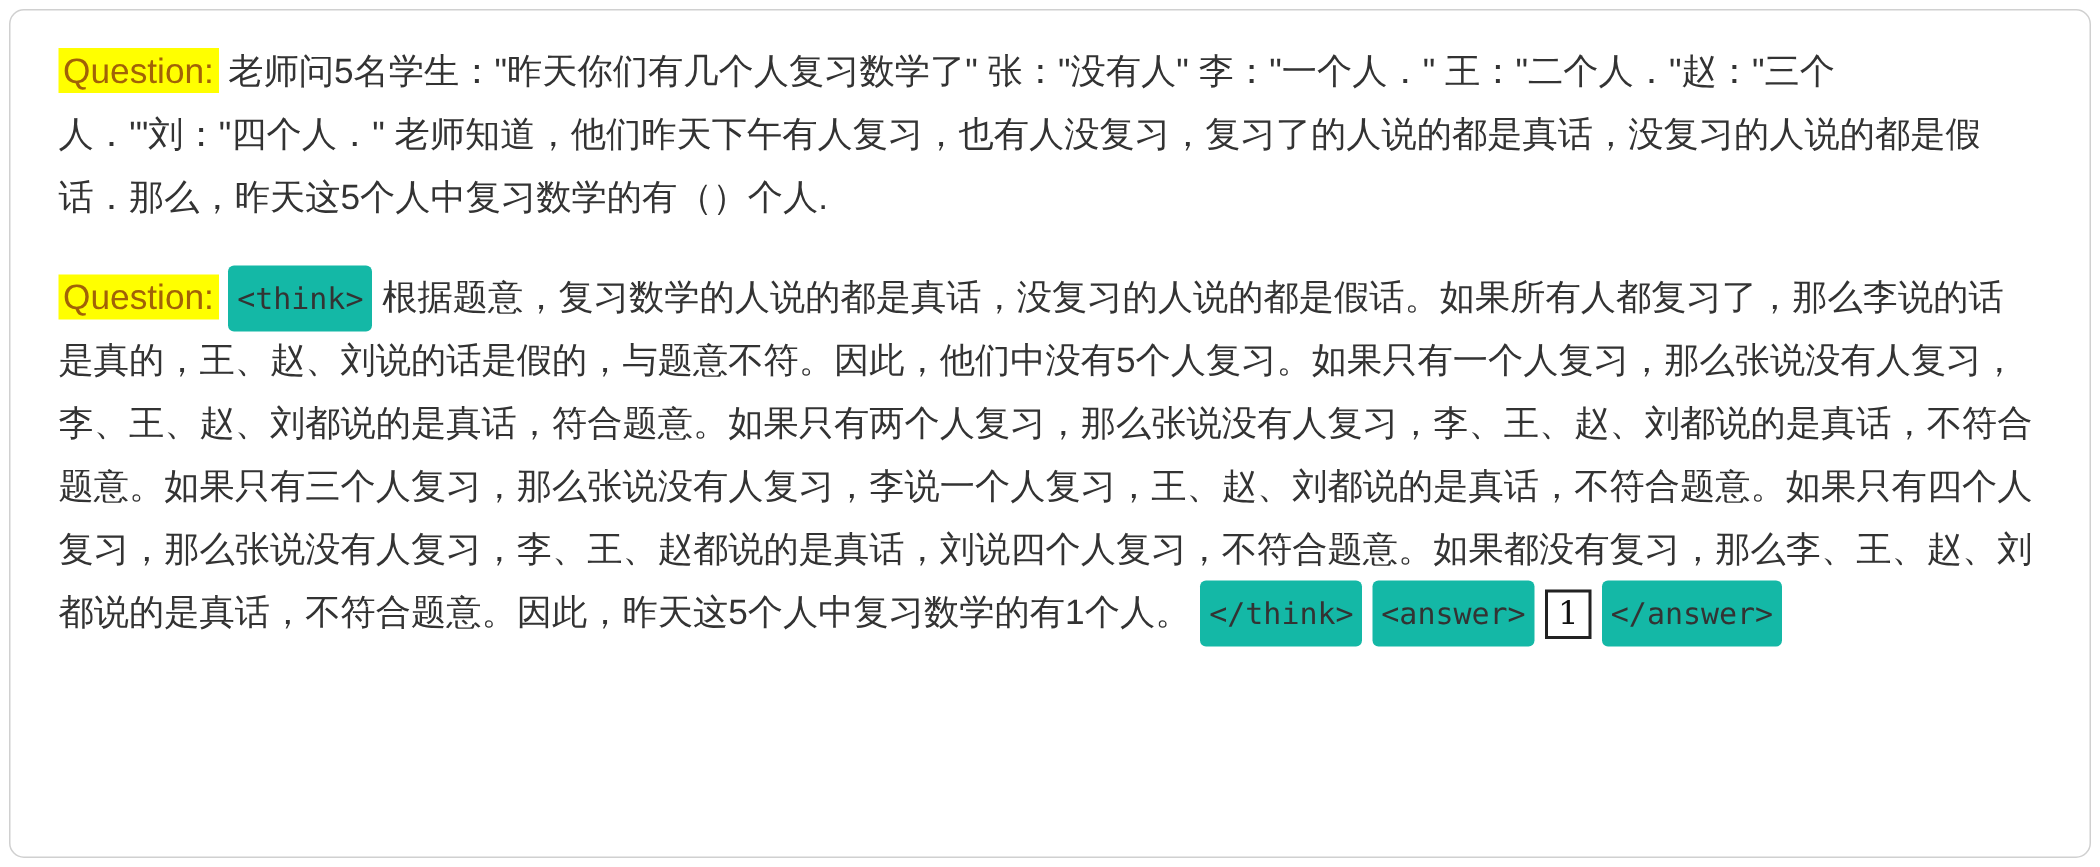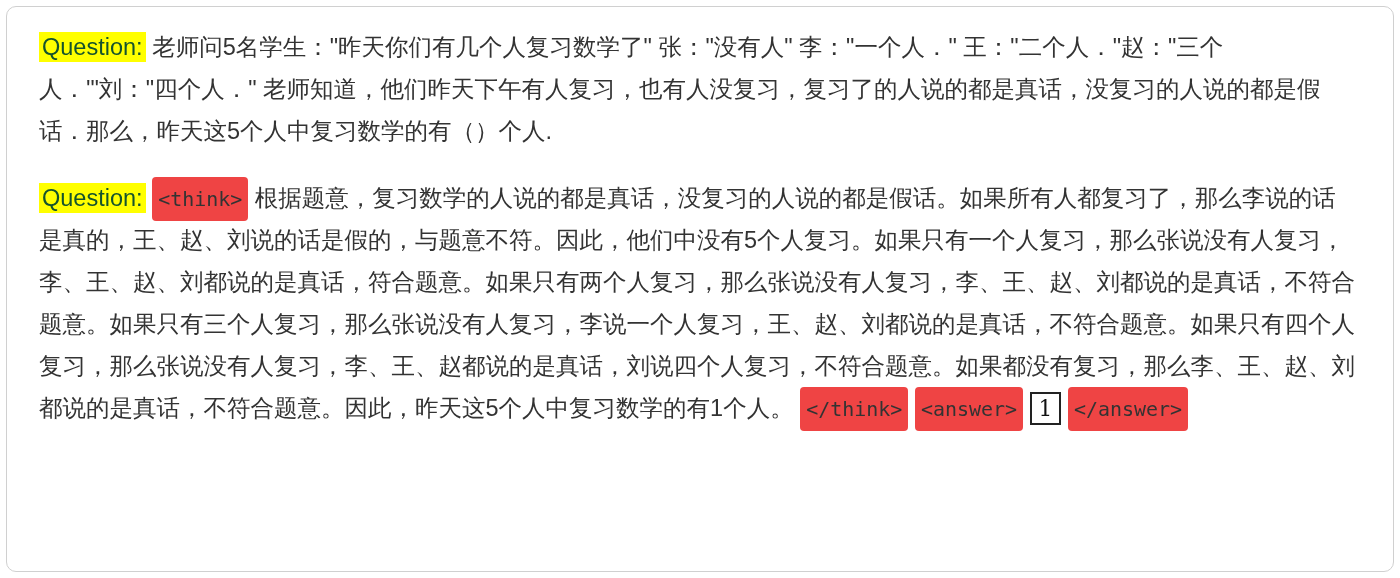--- a/index.html
+++ b/index.html
@@ -21,27 +21,27 @@
   p.para {
     margin: 0 0 26px 0;
     font-size: 23.5px;
     line-height: 1.78;
     color: #333333;
     word-break: break-word;
   }
   p.para:last-child { margin-bottom: 0; }
   mark.hl {
     background: #ffff00;
-    color: #14532d;
+    color: #a16207;
     padding: 2px 3px;
   }
   .pre { white-space: pre-wrap; }
   code.tag {
     font-family: "DejaVu Sans Mono", "Liberation Mono", monospace;
-    background: #ef4444;
+    background: #14b8a6;
     border-radius: 4px;
     padding: 10px 6px;
     font-size: 0.85em;
     color: #333333;
     white-space: nowrap;
   }
   .boxed {
     display: inline-block;
     border: 2px solid #222222;
     padding: 0 7px;

